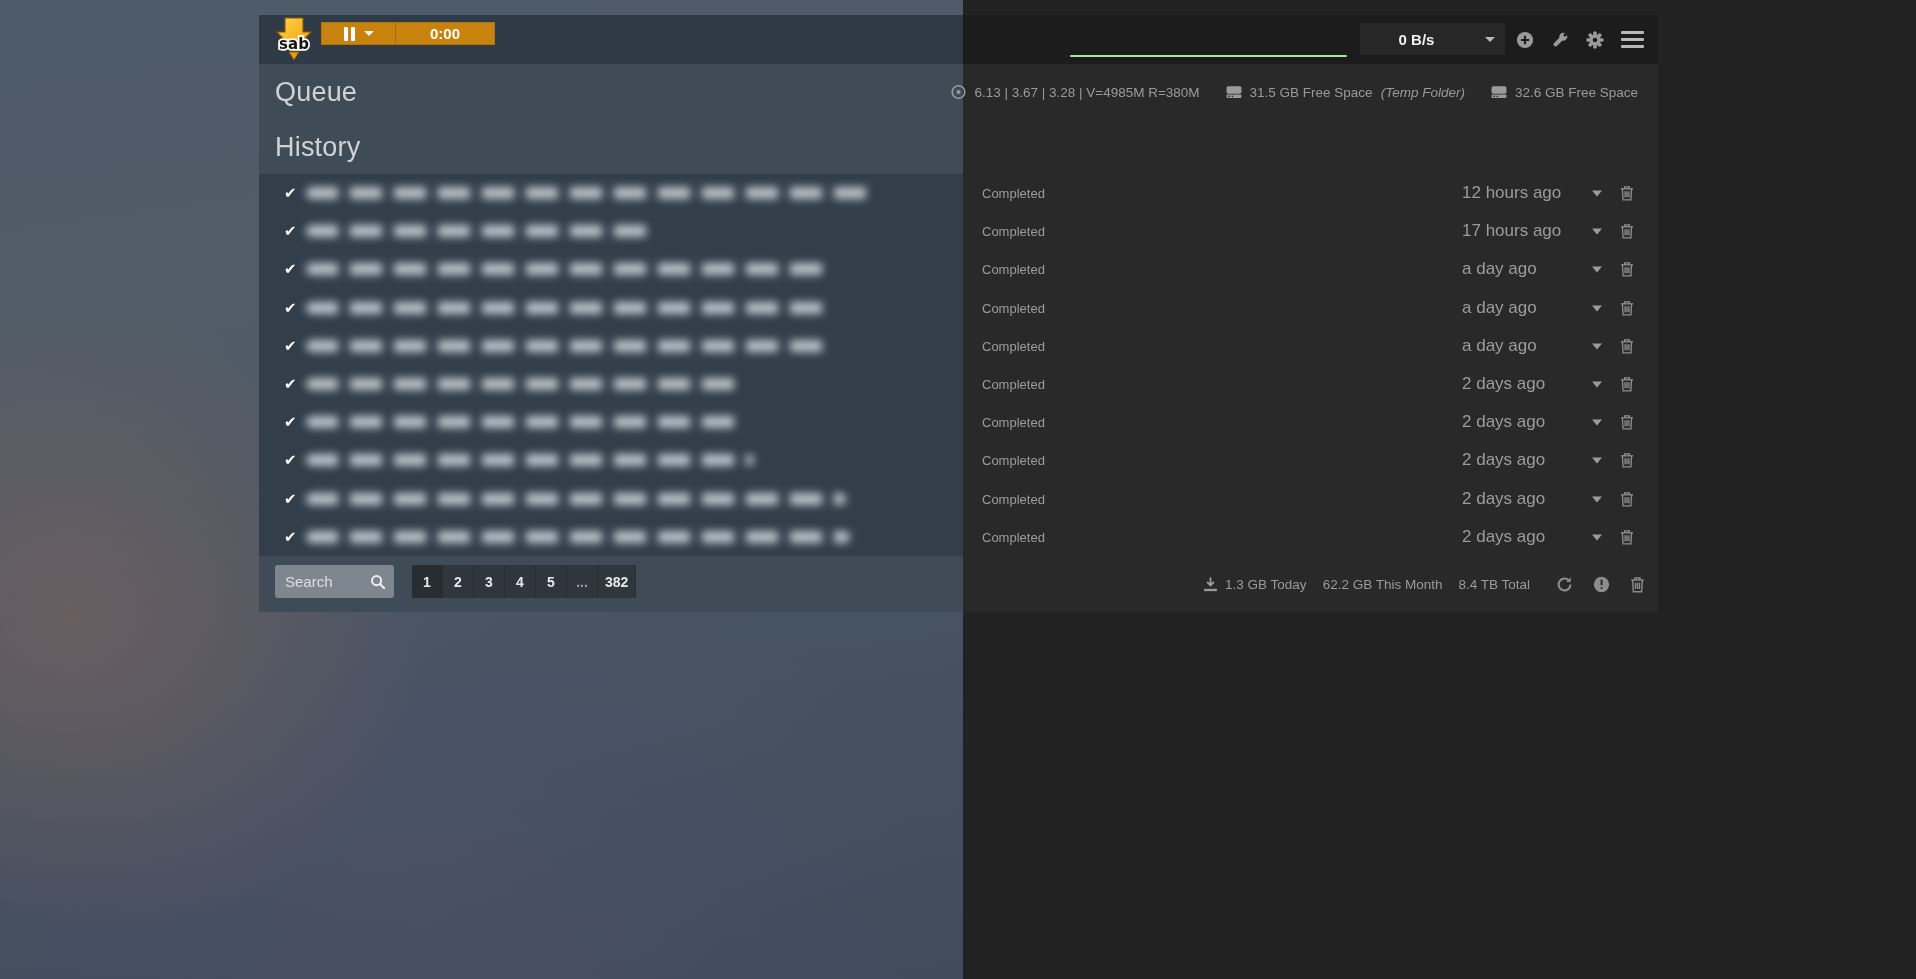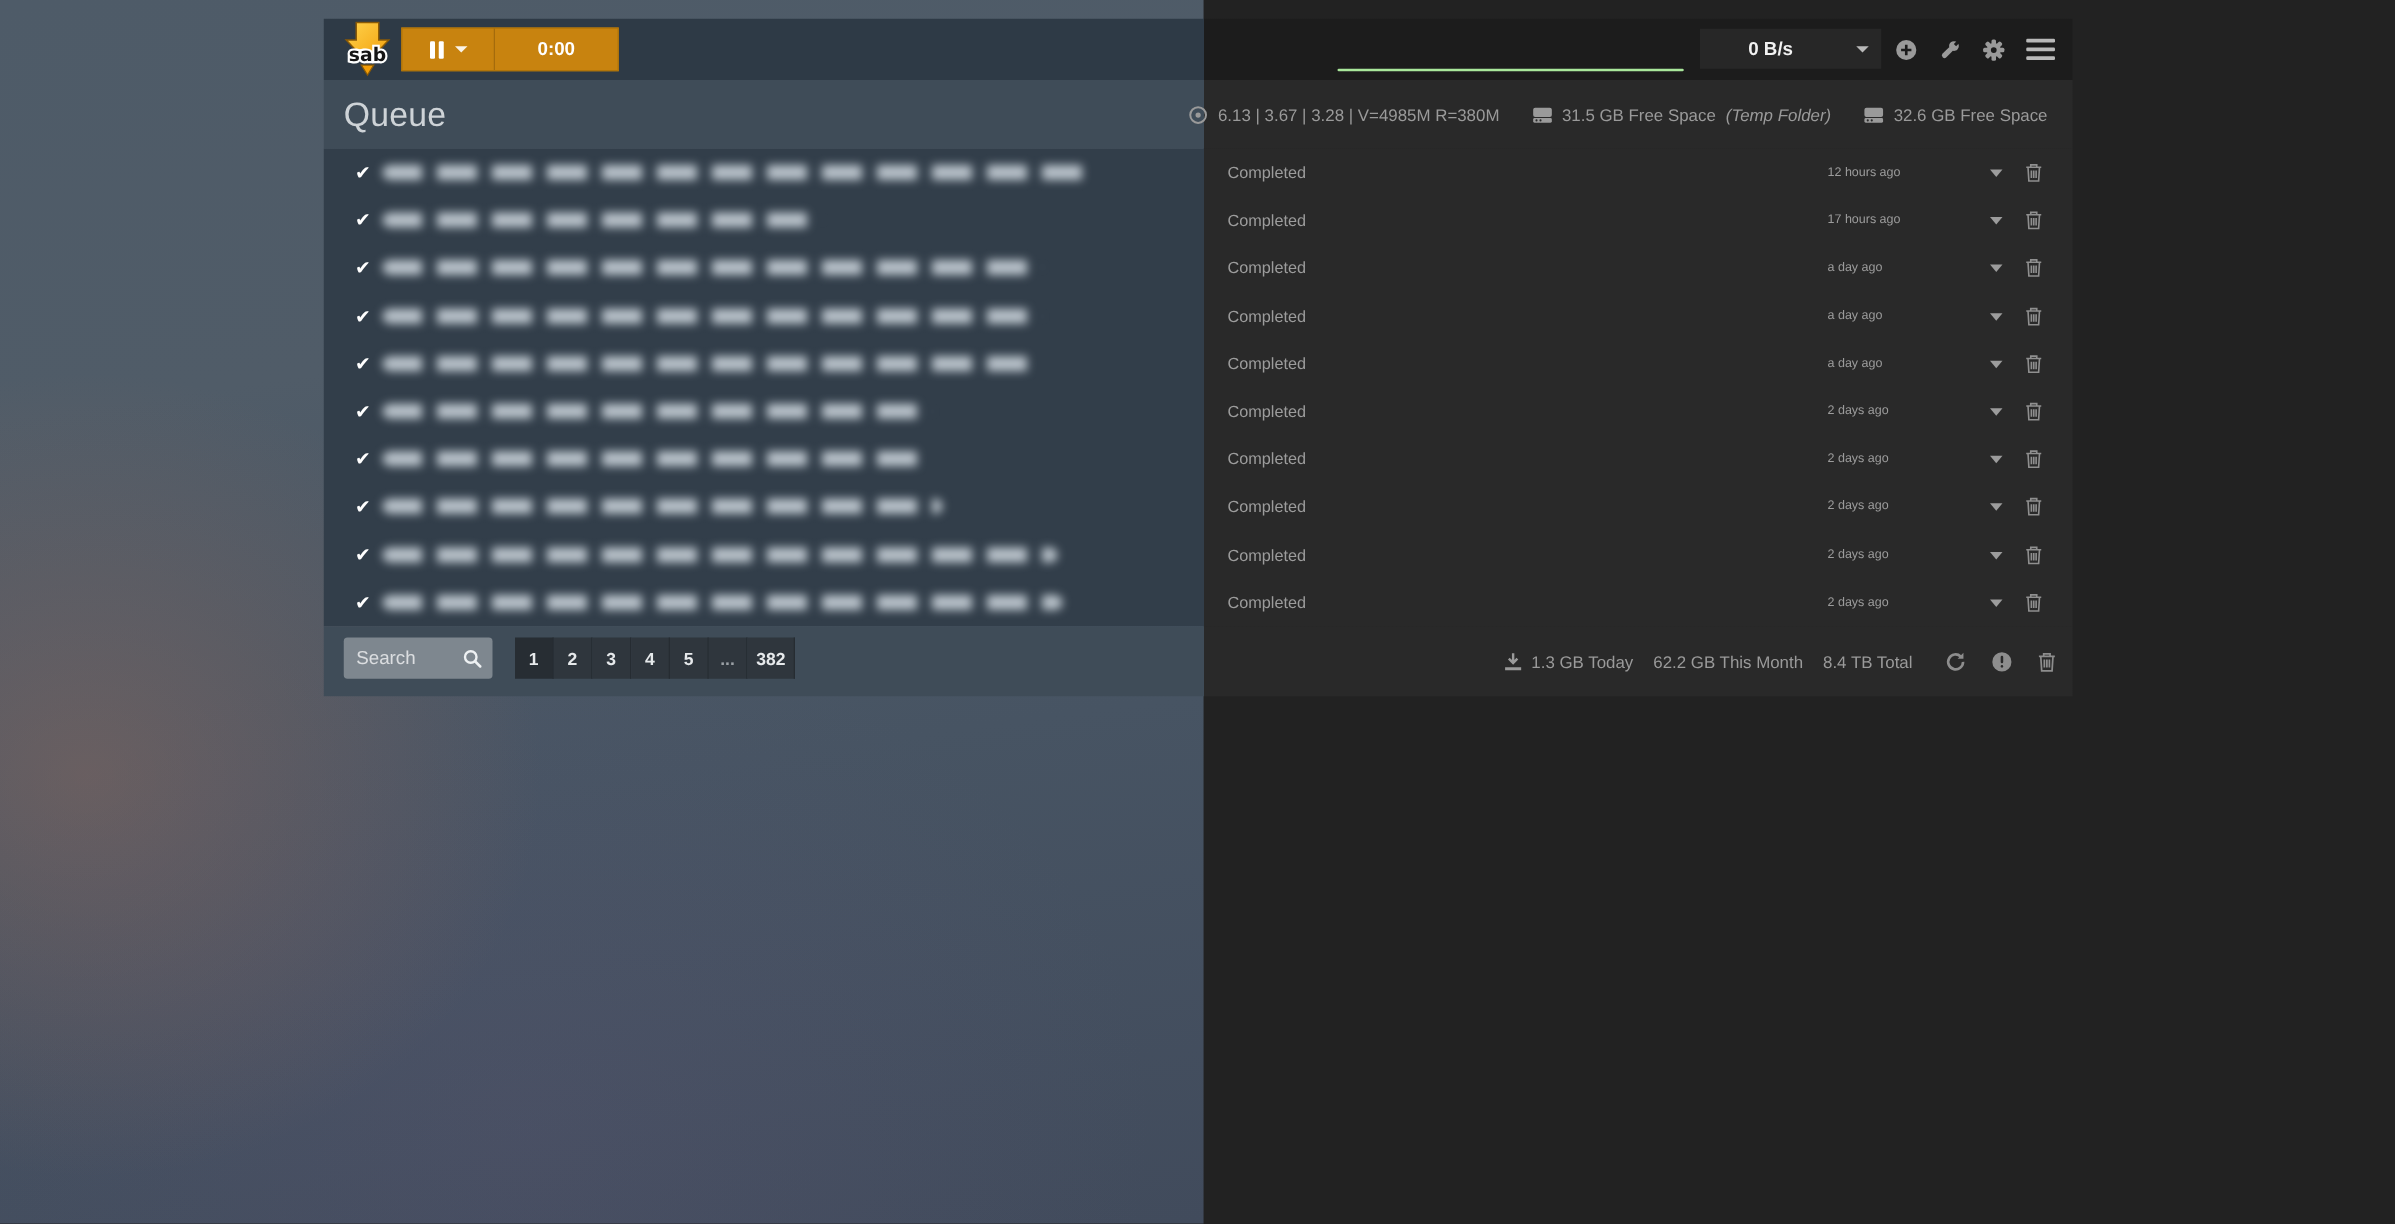--- a/index.html
+++ b/index.html
@@ -24,21 +24,21 @@
   
   .topbar       {height:49px;background:linear-gradient(90deg,#2e3a46 0,#2e3a46 704px,#1c1c1c 704px,#1c1c1c 100%);}
   .band-queue   {height:55px;background:linear-gradient(90deg,#3f4c58 0,#3f4c58 704px,#292929 704px,#292929 100%);}
   .addnzb-wrap  {height:56px;background:linear-gradient(90deg,#3f4c58 0,#3f4c58 704px,#292929 704px,#292929 100%);}
   .band-history {height:55px;background:linear-gradient(90deg,#3f4c58 0,#3f4c58 704px,#292929 704px,#292929 100%);}
   .hpanel       {height:382px;background:linear-gradient(90deg,#323e4a 0,#323e4a 704px,#292929 704px,#292929 100%);}
   .footer       {height:56px;background:linear-gradient(90deg,#3f4c58 0,#3f4c58 704px,#292929 704px,#292929 100%);}
 
   
   .logo{position:absolute;left:15px;top:2px;width:40px;height:46px;}
-  .pausegrp{position:absolute;left:62px;top:7px;width:174px;height:35px;display:flex;
+  .pausegrp{position:absolute;left:62px;top:7px;width:174px;height:23px;display:flex;
     background:#c8830f;border:1px solid #b07408;box-sizing:border-box;}
   .pausegrp .left{width:73px;display:flex;align-items:center;justify-content:center;gap:9px;border-right:1px solid rgba(0,0,0,.18);cursor:pointer;}
   .pbars{display:flex;gap:3px;}
   .pbars i{display:block;width:4px;height:14px;background:#fff;border-radius:1px;}
   .caret-dn{width:0;height:0;border-left:5px solid transparent;border-right:5px solid transparent;border-top:5px solid rgba(255,255,255,.9);}
   .timer{flex:1;display:flex;align-items:center;justify-content:center;color:#fff;font-weight:bold;font-size:15px;cursor:pointer;}
   .sparkline{position:absolute;left:811px;top:40px;width:277px;height:2px;background:#a9e79b;border-radius:1px;}
   .speedbox{position:absolute;left:1101px;top:8px;width:145px;height:32px;background:#272727;display:flex;align-items:center;cursor:pointer;gap:28px;}
   .speedbox .spd{flex:1;text-align:center;color:#f2f2f2;font-weight:bold;font-size:15px;padding-left:16px;}
   .speedbox .caret-dn{margin-right:10px;border-top-color:#b9b9b9;}
@@ -60,21 +60,21 @@
     background:linear-gradient(90deg,#212a32 0,#212a32 688px,#1f1f1f 688px,#1f1f1f 100%);
     display:flex;align-items:center;justify-content:center;gap:10px;color:#8d9296;font-size:19px;cursor:pointer;}
 
   
   .hrow{position:relative;height:38.2px;}
   .hcheck{position:absolute;left:25px;top:50%;transform:translateY(-50%);color:#fff;font-size:15px;font-weight:bold;}
   .name-blob{position:absolute;left:47px;top:50%;transform:translateY(-50%);height:12px;border-radius:6px;
     background:repeating-linear-gradient(90deg,rgba(219,228,235,.8) 0 32px,rgba(219,228,235,0) 32px 44px);
     filter:blur(4px);cursor:pointer;}
   .row-status{position:absolute;left:723px;top:50%;transform:translateY(-50%);color:#9c9c9c;font-size:13px;}
-  .row-age{position:absolute;left:1203px;top:50%;transform:translateY(-50%);color:#9c9c9c;font-size:10px;}
+  .row-age{position:absolute;left:1203px;top:50%;transform:translateY(-50%);color:#9c9c9c;font-size:17px;}
   .row-caret{position:absolute;left:1333px;top:50%;transform:translateY(-40%);width:0;height:0;cursor:pointer;
     border-left:5.5px solid transparent;border-right:5.5px solid transparent;border-top:6px solid #9c9c9c;}
   .row-trash{position:absolute;left:1361px;top:50%;transform:translateY(-50%);color:#8f8f8f;cursor:pointer;display:flex;}
 
   
   .search{position:absolute;left:16px;top:9px;width:119px;height:33px;background:rgba(255,255,255,.33);
     border-radius:3px;display:flex;align-items:center;box-sizing:border-box;}
   .search input{flex:1;min-width:0;background:transparent;border:none;outline:none;padding:0 0 0 10px;
     font-size:15px;color:#f2f4f5;font-family:inherit;}
   .search input::placeholder{color:rgba(255,255,255,.72);}
@@ -187,20 +187,23 @@
           <rect x="0.5" y="1.5" width="14" height="7" rx="1.5" fill="currentColor"></rect>
           <rect x="0.5" y="9.3" width="14" height="3.4" rx="1" fill="currentColor"></rect>
           <circle cx="3" cy="11" r="0.8" fill="#292929"></circle>
           <circle cx="6" cy="11" r="0.8" fill="#292929"></circle>
         </svg>
       <span>32.6 GB Free Space</span>
     </div>
   </div>
 
 
+  <div class="sec band-history">
+    <div class="h1">History</div>
+  </div>
 
   <div class="sec hpanel">
   <div class="hrow">
     <span class="hcheck">✔</span>
     <span class="name-blob" style="width: 570px;"></span>
     <span class="row-status">Completed</span>
     <span class="row-age">12 hours ago</span>
     <span class="row-caret"></span>
     <span class="row-trash">
       <svg width="14" height="16" viewBox="0 0 14 16">

